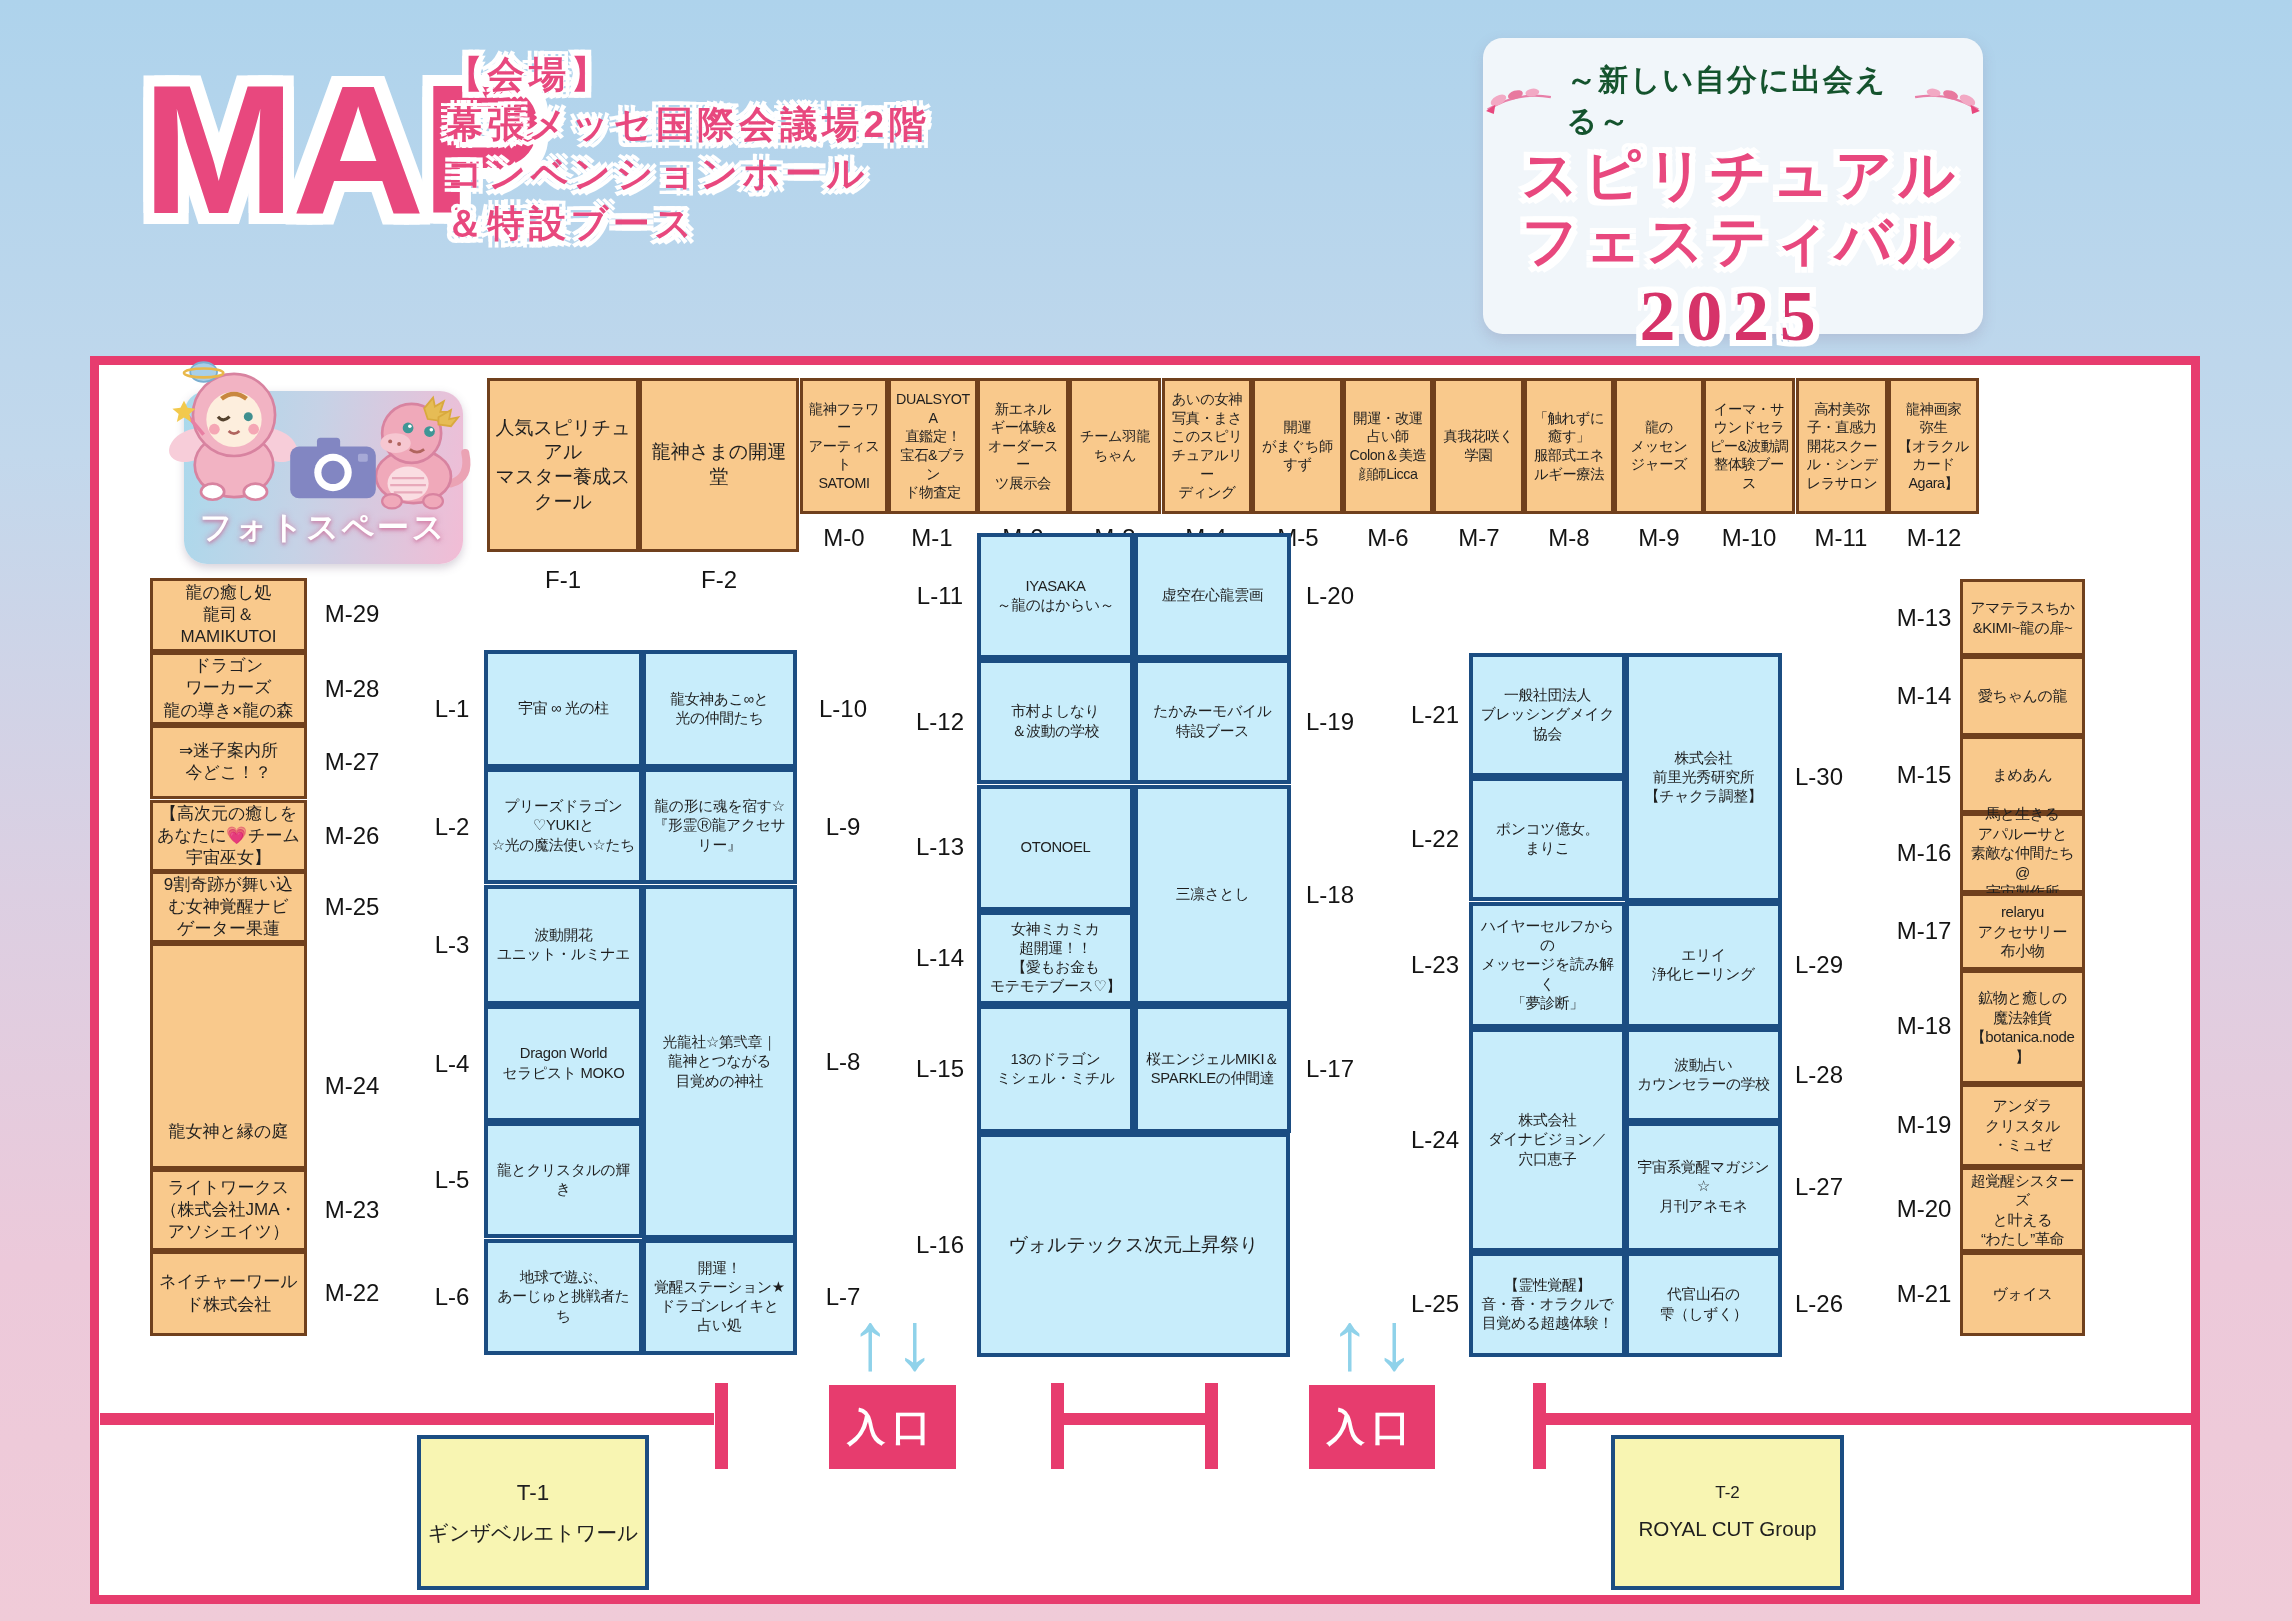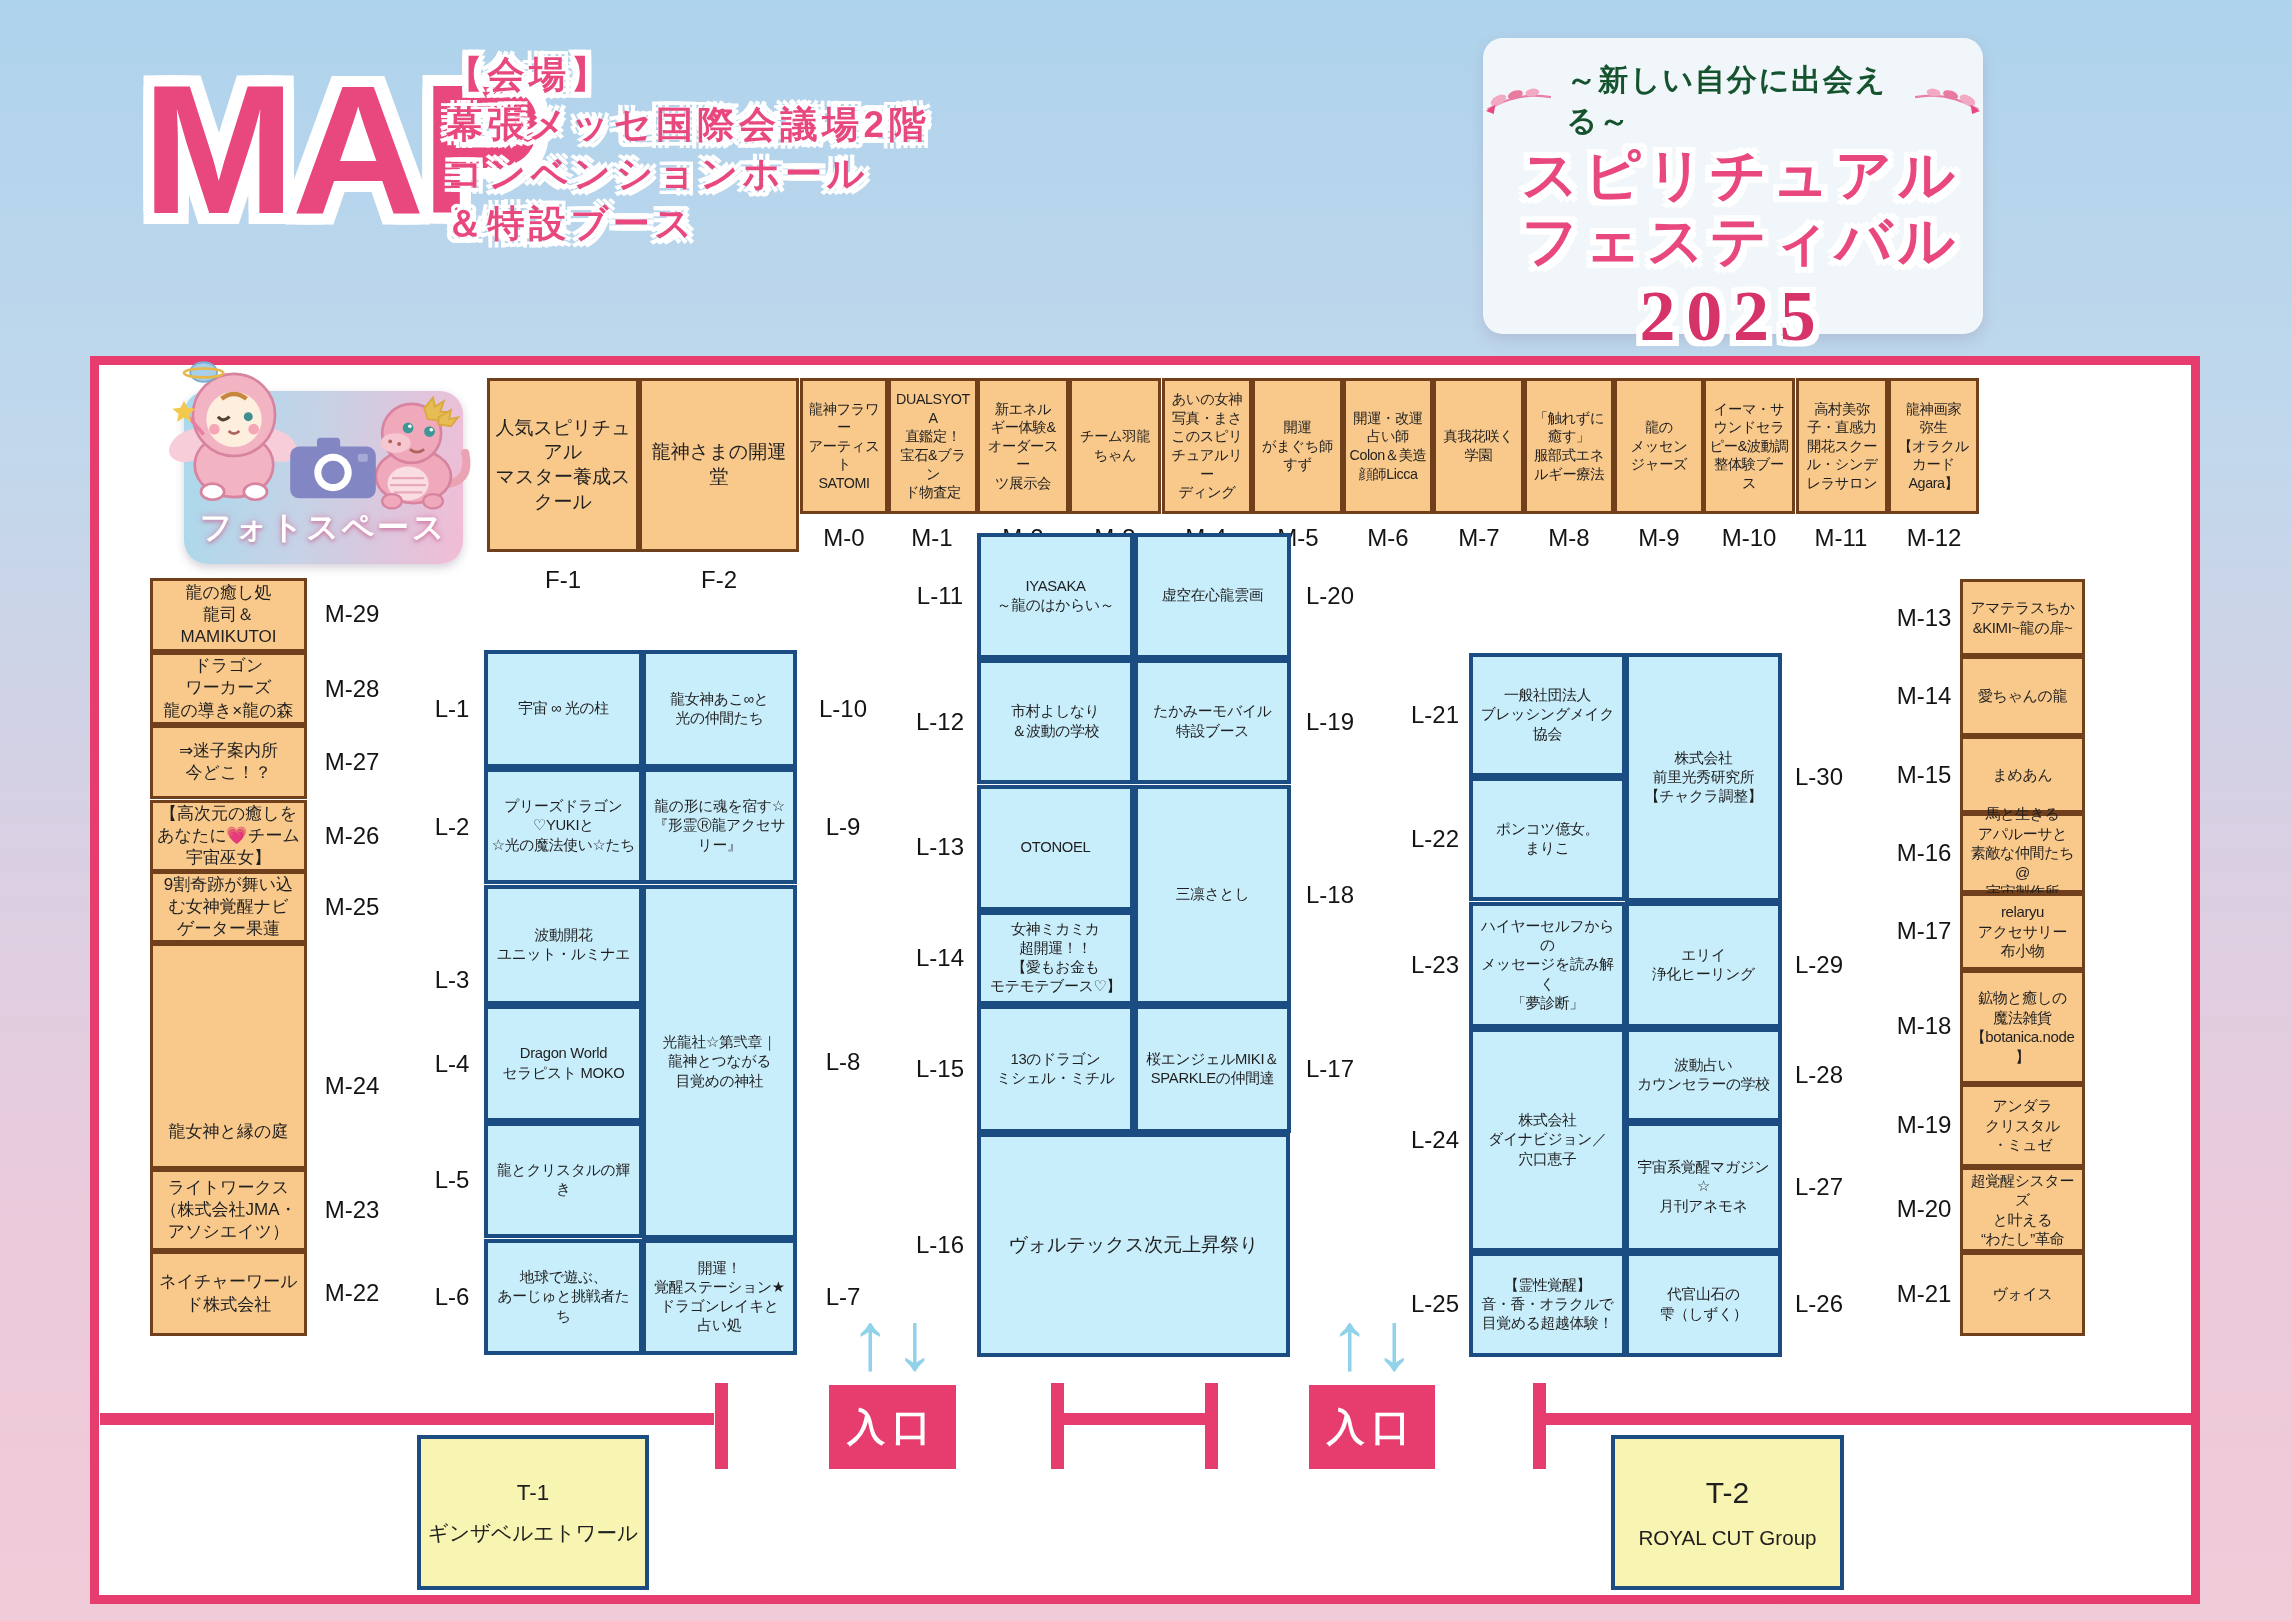--- a/index.html
+++ b/index.html
@@ -306,21 +306,21 @@
 あーじゅと挑戦者たち</span>
     </div>
   <div class="booth blue lblock" style="left:642px;top:1239px;width:155px;height:116px">
       <span>開運！
 覚醒ステーション★
 ドラゴンレイキと
 占い処</span>
     </div>
   <div class="bid" style="left:452px;top:709px">L-1</div>
   <div class="bid" style="left:452px;top:827px">L-2</div>
-  <div class="bid" style="left:452px;top:980px">L-3</div>
+  <div class="bid" style="left:452px;top:945px">L-3</div>
   <div class="bid" style="left:452px;top:1064px">L-4</div>
   <div class="bid" style="left:452px;top:1180px">L-5</div>
   <div class="bid" style="left:452px;top:1297px">L-6</div>
   <div class="bid" style="left:843px;top:709px">L-10</div>
   <div class="bid" style="left:843px;top:827px">L-9</div>
   <div class="bid" style="left:843px;top:1062px">L-8</div>
   <div class="bid" style="left:843px;top:1297px">L-7</div>
 
   <div class="booth blue lblock" style="left:977px;top:533px;width:157px;height:126px">
       <span>IYASAKA
@@ -496,18 +496,18 @@
       <span>入口</span>
     </div>
   <div class="wall" style="left:1533px;top:1383px;width:12.5px;height:86px"></div>
   <div class="wall" style="left:1540px;top:1413px;width:651px;height:11.6px"></div>
 
   <div class="booth yellow tbooth" style="left:417px;top:1435px;width:232px;height:155px">
     <span style="font-size:22.4px">T-1</span>
     <span>ギンザベルエトワール</span>
   </div>
   <div class="booth yellow tbooth" style="left:1611px;top:1435px;width:233px;height:155px">
-    <span style="font-size:30px">T-2</span>
+    <span style="font-size:17px">T-2</span>
     <span>ROYAL CUT Group</span>
   </div>
 
 </div>
 
 
 </body></html>

